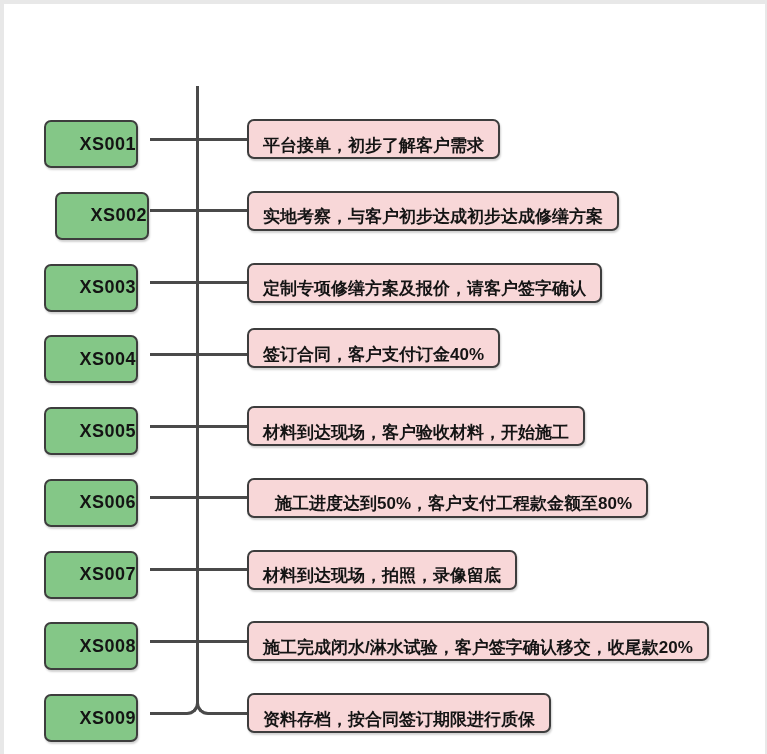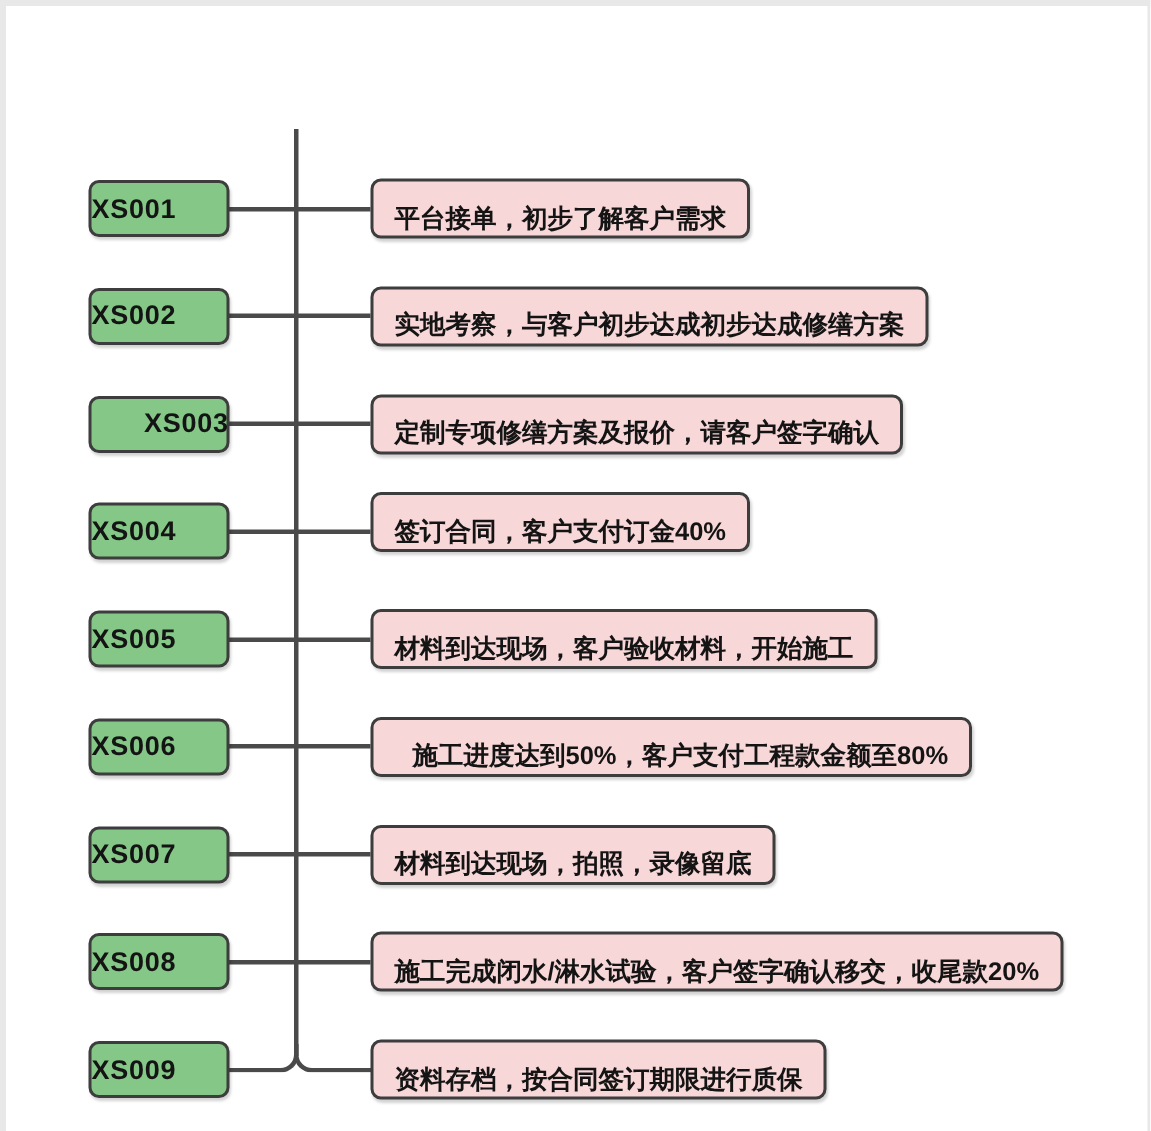--- a/index.html
+++ b/index.html
@@ -78,30 +78,30 @@
   #curve-right {
     left: 191.5px;
     width: 53px;
     border-left: 3px solid var(--line-color, #4a4a4a);
     border-bottom: 3px solid var(--line-color, #4a4a4a);
     border-bottom-left-radius: 12px;
   }
   
   .code-box {
     position: absolute;
-    left: 55px;
+    left: 40px;
     width: 94px;
-    height: 38px;
+    height: 48px;
     box-sizing: border-box;
     background: var(--node-fill, #84c787);
     border: 2.5px solid var(--node-border, #3d3d3d);
     border-radius: 7px;
     display: flex;
     align-items: center;
-    justify-content: flex-start;
+    justify-content: flex-end;
     box-shadow: 1px 2px 2px rgba(0,0,0,0.18);
     z-index: 2;
     cursor: default;
   }
   .code-box .code-label {
     font-size: 18px;
     font-weight: 700;
     color: #141414;
     letter-spacing: 0.5px;
   }
@@ -140,21 +140,21 @@
   <div id="rows">
   <div class="connector" style="top: 133.5px;"></div>
   <div class="code-box" style="top: 116px;">
     <span class="code-label">XS001</span>
   </div>
   <div class="desc-box" style="top: 115px;">
     <span class="desc-label">平台接单，初步了解客户需求</span>
   </div>
 
   <div class="connector" style="top: 205.25px;"></div>
-  <div class="code-box" style="top: 187.75px;">
+  <div class="code-box" style="top: 187.75px; margin-left: 11px;">
     <span class="code-label">XS002</span>
   </div>
   <div class="desc-box" style="top: 186.75px;">
     <span class="desc-label">实地考察，与客户初步达成初步达成修缮方案</span>
   </div>
 
   <div class="connector" style="top: 277px;"></div>
   <div class="code-box" style="top: 259.5px; padding-left: 35px;">
     <span class="code-label">XS003</span>
   </div>

